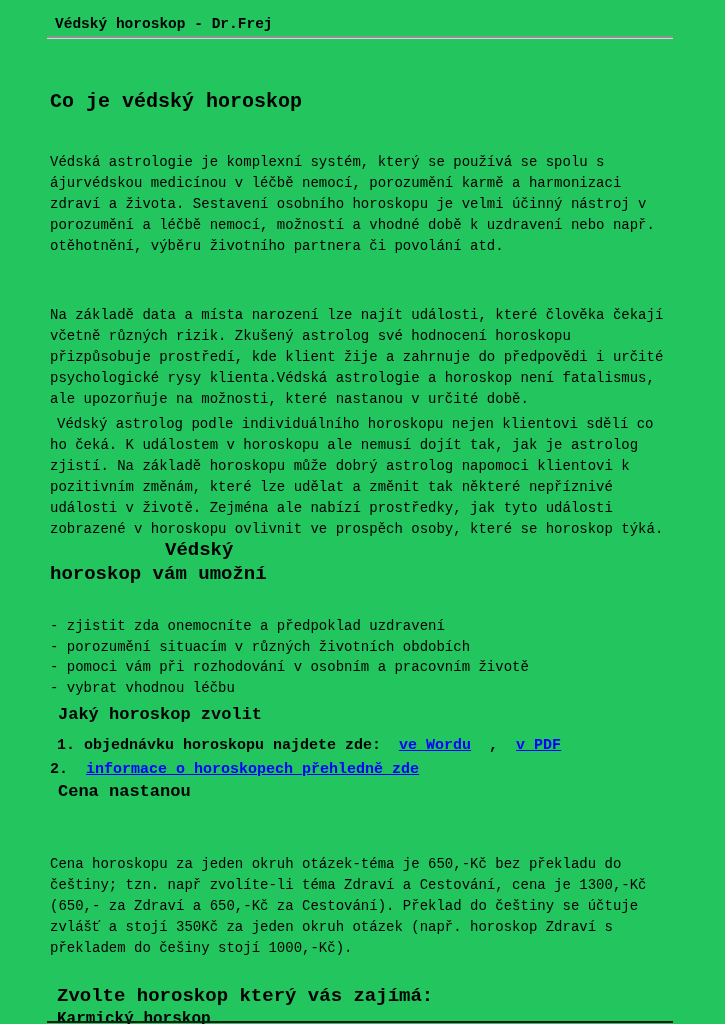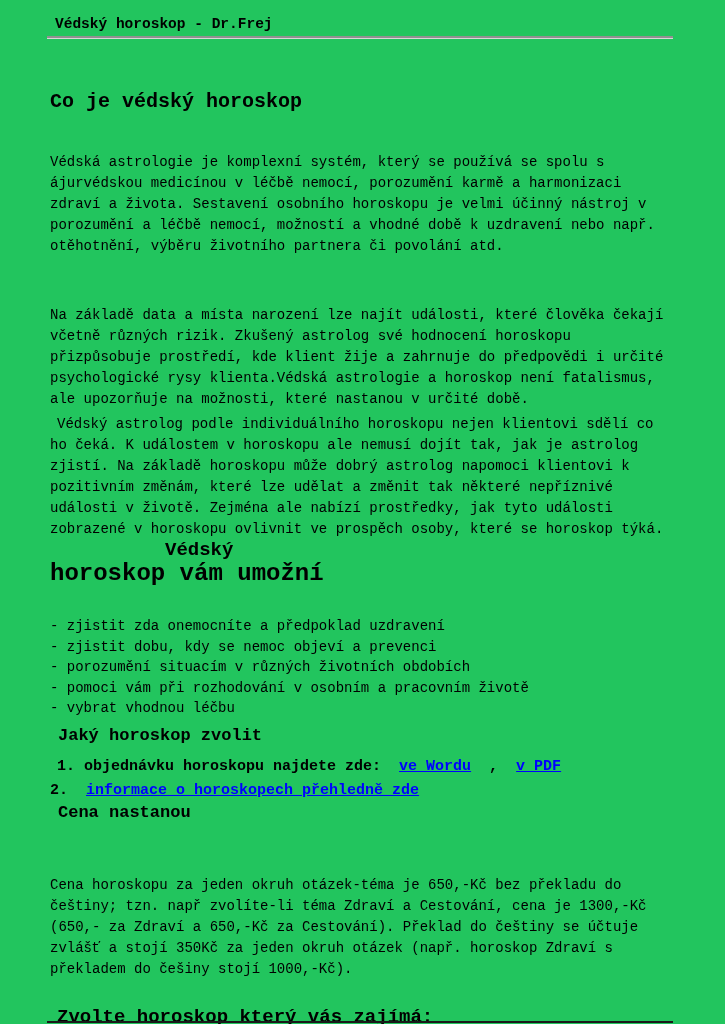--- a/index.html
+++ b/index.html
@@ -51,21 +51,21 @@
   }
   .p-intro { margin-top: 39px; }
   .p-prediction { margin-top: 48px; }
   .p-astrologer { margin-top: 4px; text-indent: 7px; }
   .inline-spacer { display: inline-block; width: 115px; }
   .inline-heading {
     font-size: 19px;
     font-weight: bold;
   }
   .inline-heading-cont {
-    font-size: 24px;
+    font-size: 19px;
     font-weight: bold;
     line-height: 24px;
   }
   
   .benefit-list { margin-top: 30px; }
   .benefit-item {
     font-size: 14px;
     line-height: 20.5px;
   }
   
@@ -141,21 +141,20 @@
     <p class="body-text p-intro">Védská astrologie je komplexní systém, který se používá se spolu s ájurvédskou medicínou v léčbě nemocí, porozumění karmě a harmonizaci zdraví a života. Sestavení osobního horoskopu je velmi účinný nástroj v porozumění a léčbě nemocí, možností a vhodné době k uzdravení nebo např. otěhotnění, výběru životního partnera či povolání atd.</p>
 
     <p class="body-text p-prediction">Na základě data a místa narození lze najít události, které člověka čekají včetně různých rizik. Zkušený astrolog své hodnocení horoskopu přizpůsobuje prostředí, kde klient žije a zahrnuje do předpovědi i určité psychologické rysy klienta.Védská astrologie a horoskop není fatalismus, ale upozorňuje na možnosti, které nastanou v určité době.</p>
 
     <p class="body-text p-astrologer"><span>Védský astrolog podle individuálního horoskopu nejen klientovi sdělí co ho čeká. K událostem v horoskopu ale nemusí dojít tak, jak je astrolog zjistí. Na základě horoskopu může dobrý astrolog napomoci klientovi k pozitivním změnám, které lze udělat a změnit tak některé nepříznivé události v životě. Zejména ale  nabízí prostředky, jak tyto události zobrazené v horoskopu ovlivnit ve prospěch osoby, které se horoskop týká.</span><span class="inline-spacer"></span><span class="inline-heading">Védský</span></p>
 
     <div class="inline-heading-cont">horoskop vám umožní</div>
 
     <div class="benefit-list">
       <div class="benefit-item">- zjistit zda onemocníte a předpoklad uzdravení</div>
-      <div class="benefit-item">- zjistit dobu, kdy se nemoc objeví a prevenci</div>
       <div class="benefit-item">- porozumění situacím v různých životních obdobích</div>
       <div class="benefit-item">- pomoci vám při rozhodování v osobním a pracovním životě</div>
       <div class="benefit-item">- vybrat vhodnou léčbu</div>
     </div>
 
     <div class="sec-heading h-choose">Jaký horoskop zvolit</div>
 
     <div class="order-item order-item-1"><span>1. objednávku horoskopu najdete zde:  </span><a href="#" class="doc-link">ve Wordu</a><span>  ,  </span><a href="#" class="doc-link">v PDF</a></div>
 
     <div class="order-item order-item-2"><span>2.  </span><a href="#" class="doc-link">informace o horoskopech přehledně zde</a></div>

